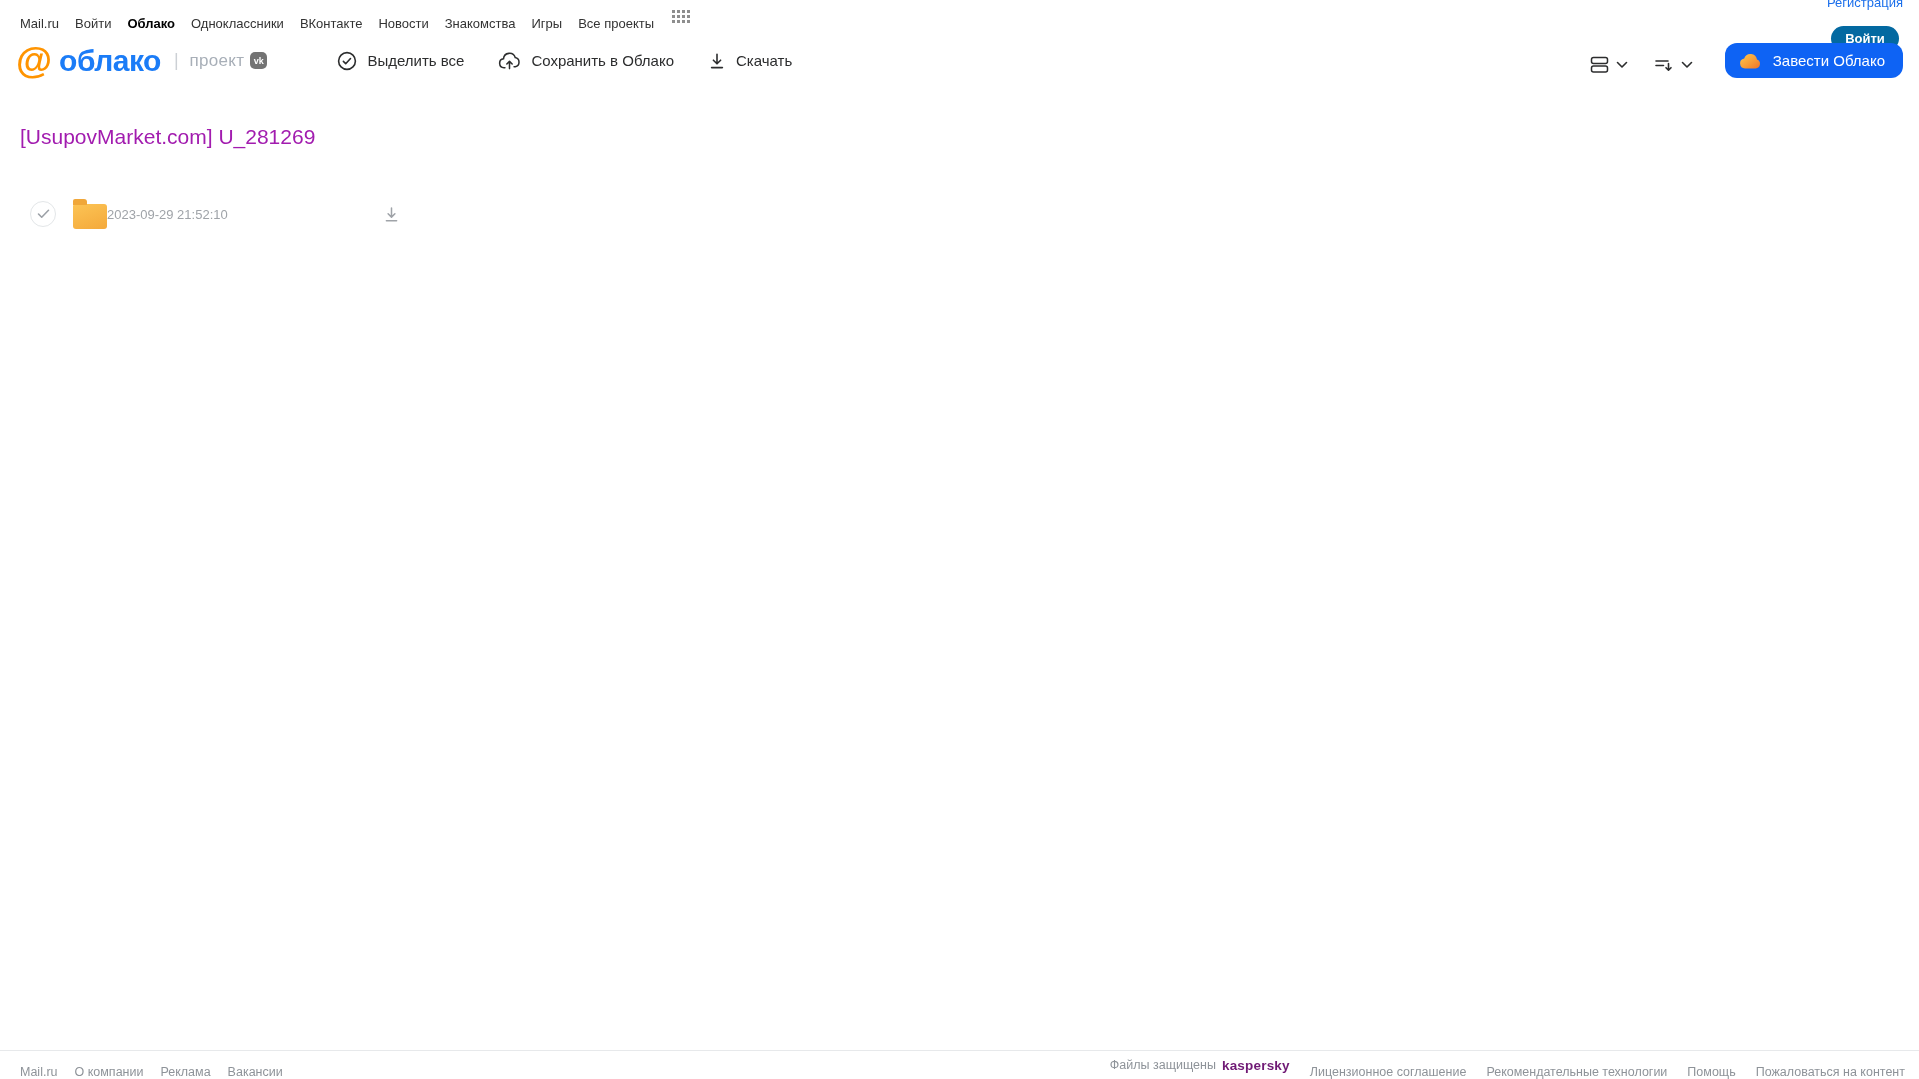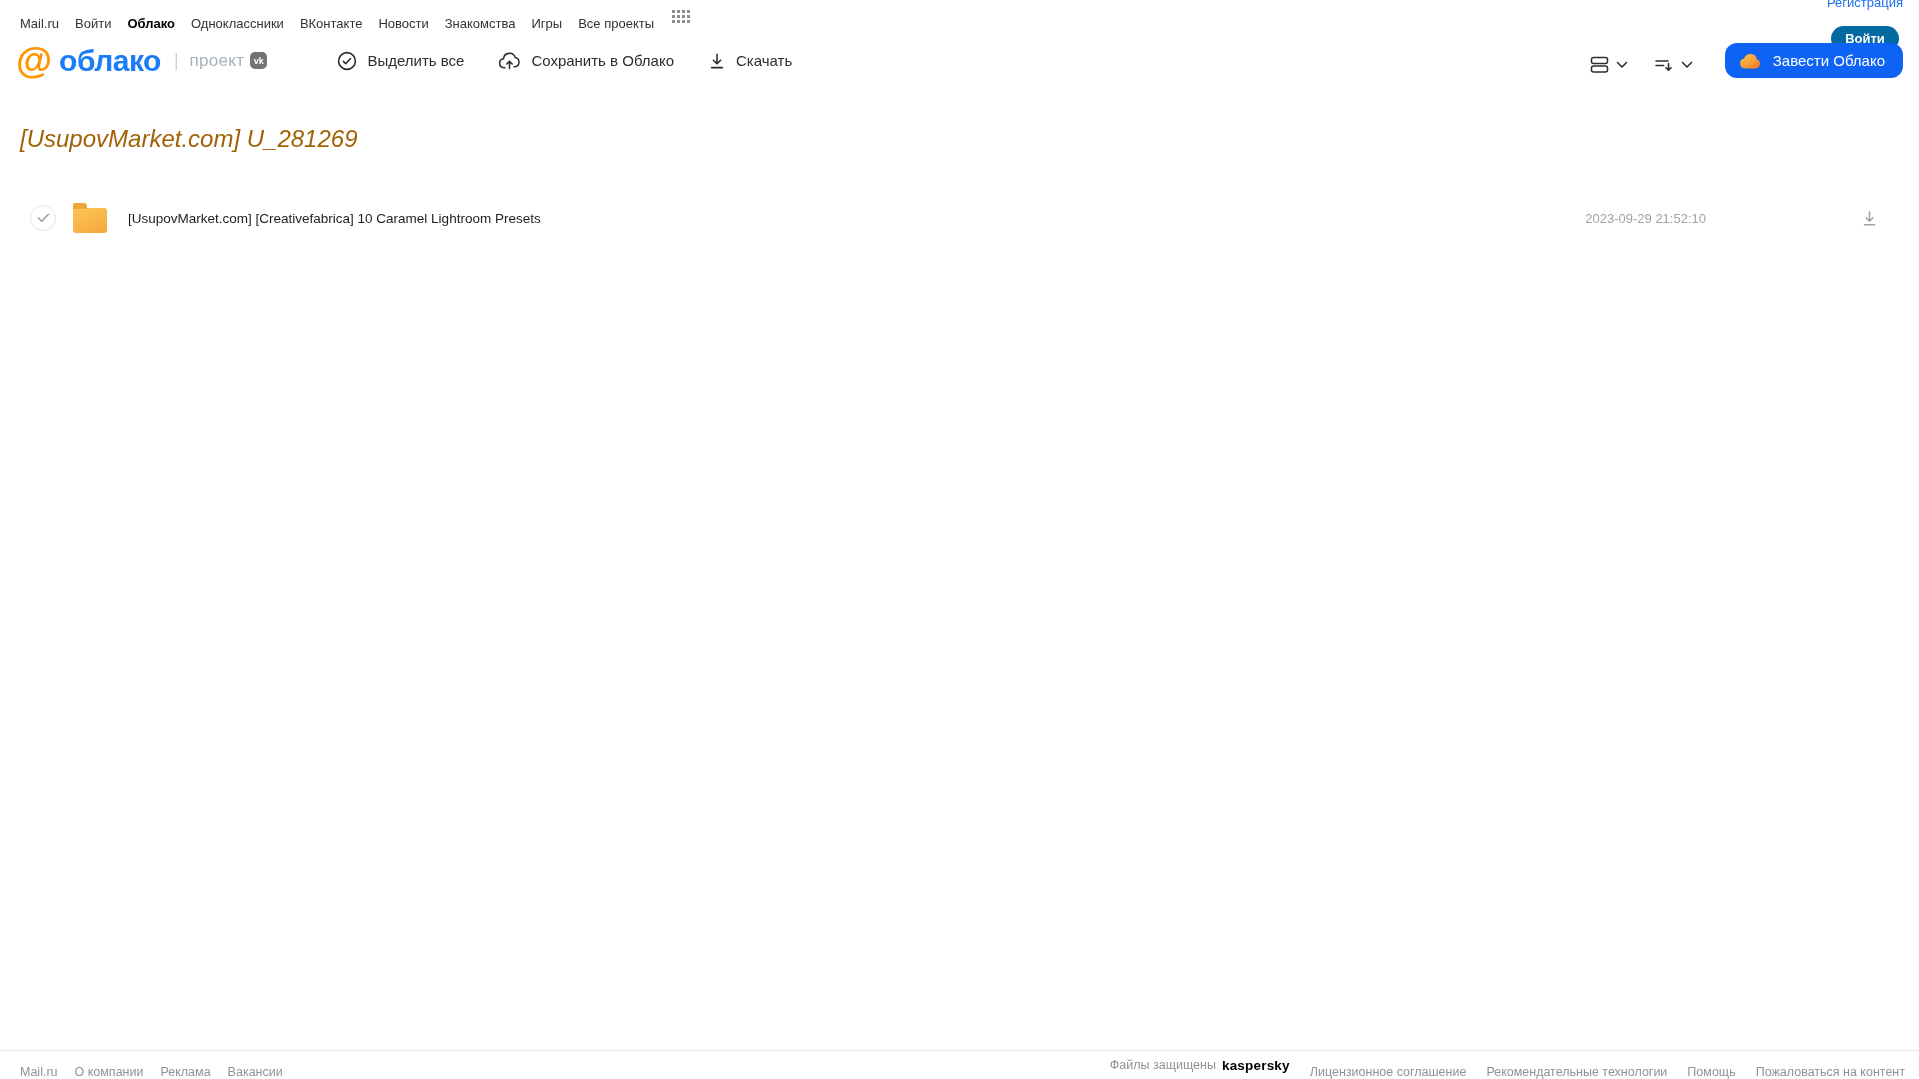--- a/index.html
+++ b/index.html
@@ -101,24 +101,23 @@
     font-size: 15px; font-family: "Liberation Sans", sans-serif;
     border: none; border-radius: 12px;
     padding: 8px 18px 8px 13px;
     cursor: pointer;
   }
 
   
   .content { padding: 0 0 0 20px; }
   .page-title {
     margin-top: 37px;
-    font-size: 24px;
+    font-size: 21px;
     font-weight: 400;
-    color: #a16207;
-    font-style: italic;
+    color: #a21caf;
   }
   .file-row {
     margin-top: 42px;
     display: flex;
     align-items: center;
     height: 46px;
     padding-left: 10px;
     cursor: pointer;
   }
   .row-checkbox {
@@ -176,21 +175,21 @@
     align-items: center;
     padding: 0 14px 0 20px;
     font-size: 12.5px;
     color: #8e9399;
   }
   .footer-left { display: flex; align-items: center; gap: 17px; }
   .footer-right { margin-left: auto; display: flex; align-items: center; gap: 20px; }
   .footer-link { color: #8e9399; cursor: pointer; white-space: nowrap; }
   .kaspersky-group { display: flex; align-items: center; gap: 6px; white-space: nowrap; }
   .kaspersky-logo {
-    color: #000000;
+    color: #701a75;
     font-weight: bold;
     font-size: 13.5px;
     letter-spacing: 0.2px;
   }
   svg { display: block; }
 </style>
 </head>
 <body>
 
 <nav class="topnav">
@@ -313,21 +312,20 @@
 <main class="content">
   <h1 class="page-title">[UsupovMarket.com] U_281269</h1>
 
   <div class="file-row">
     <span class="row-checkbox">
       <svg width="13" height="10" viewBox="0 0 13 10">
         <path d="M1.5 5l3.2 3.2L11.5 1.3" fill="none" stroke="#9ca1a7" stroke-width="1.6" stroke-linecap="round" stroke-linejoin="round"></path>
       </svg>
     </span>
     <span class="folder-icon"></span>
-    <span class="file-name">[UsupovMarket.com] [Creativefabrica] 10 Caramel Lightroom Presets</span>
     <span class="file-date">2023-09-29 21:52:10</span>
     <button class="row-download">
       <svg width="17" height="17" viewBox="0 0 18 18">
         <path d="M9 2.2v9.3M5.4 8.2L9 11.8l3.6-3.6" fill="none" stroke="#9fa3a8" stroke-width="1.6" stroke-linecap="round" stroke-linejoin="round"></path>
         <path d="M3.6 15.6h10.8" fill="none" stroke="#9fa3a8" stroke-width="1.6" stroke-linecap="round"></path>
       </svg>
     </button>
   </div>
 </main>
 

